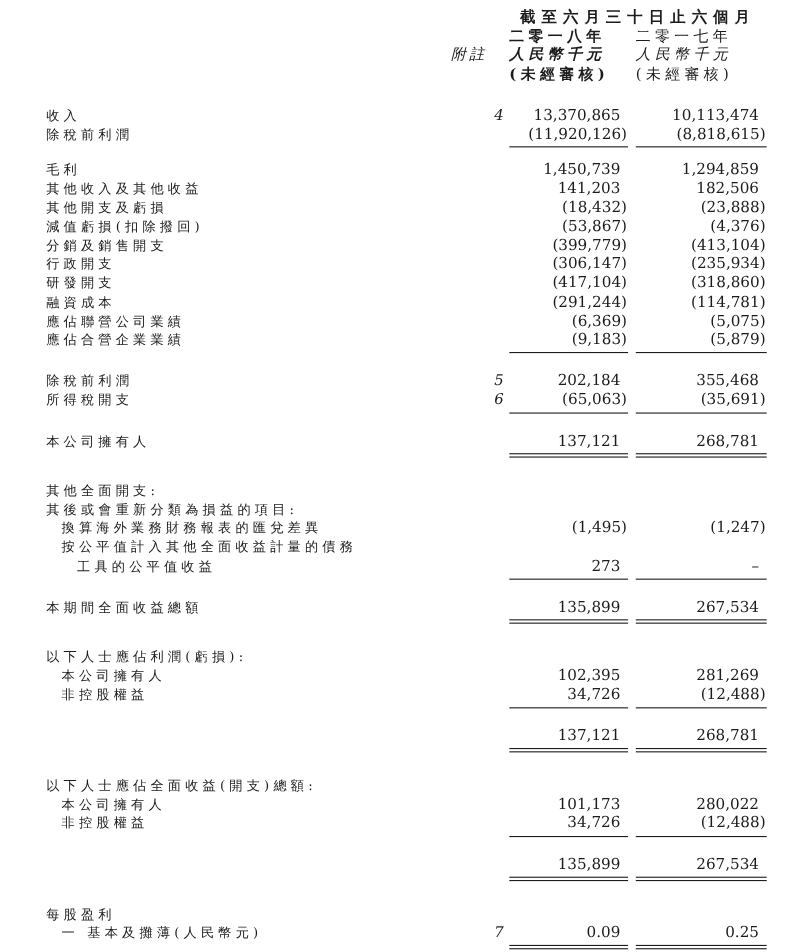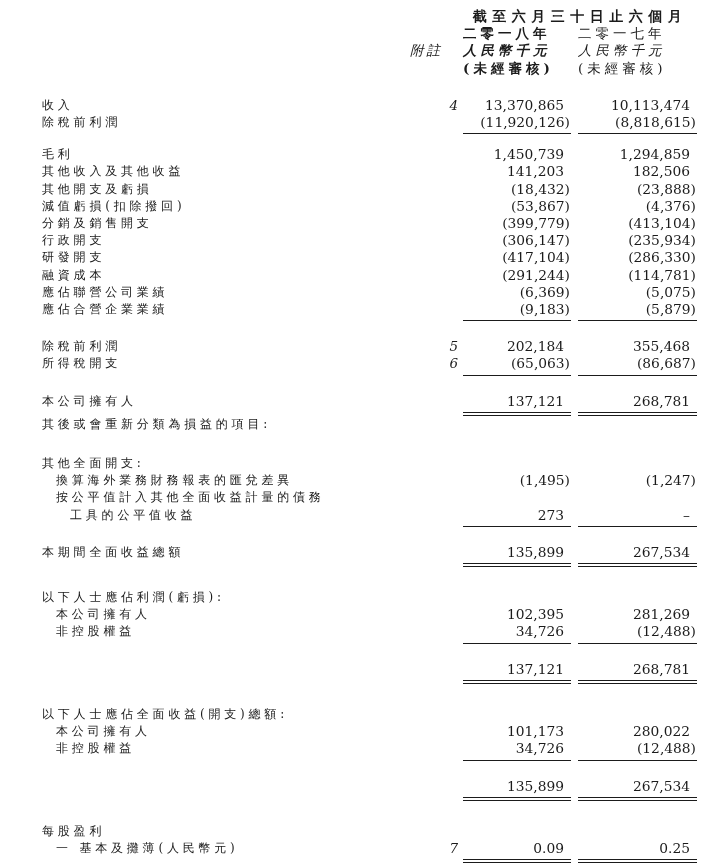--- a/index.html
+++ b/index.html
@@ -160,21 +160,21 @@
         <div class="note"></div>
         <div class="val b paren">(306,147)</div>
         <div class=""></div>
         <div class="val paren">(235,934)</div>
       </div>
       <div class="grid-row item">
         <div class="lbl">研發開支</div>
         <div class="note"></div>
         <div class="val b paren">(417,104)</div>
         <div class=""></div>
-        <div class="val paren">(286,330)</div>
+        <div class="val paren">(318,860)</div>
       </div>
       <div class="grid-row item">
         <div class="lbl">融資成本</div>
         <div class="note"></div>
         <div class="val b paren">(291,244)</div>
         <div class=""></div>
         <div class="val paren">(114,781)</div>
       </div>
       <div class="grid-row item">
         <div class="lbl">應佔聯營公司業績</div>
@@ -202,21 +202,21 @@
         <div class="note">5</div>
         <div class="val b">202,184</div>
         <div class=""></div>
         <div class="val">355,468</div>
       </div>
       <div class="grid-row item">
         <div class="lbl">所得稅開支</div>
         <div class="note">6</div>
         <div class="val b paren">(65,063)</div>
         <div class=""></div>
-        <div class="val paren">(86,687)</div>
+        <div class="val paren">(35,691)</div>
       </div>
       <div class="grid-row rule-row">
         <div class=""></div>
         <div class=""></div>
         <div class="rl"></div>
         <div class=""></div>
         <div class="rl"></div>
       </div>
       <div class="grid-row item gap-md">
         <div class="lbl">本公司擁有人</div>
@@ -225,29 +225,29 @@
         <div class=""></div>
         <div class="val">268,781</div>
       </div>
       <div class="grid-row rule-row">
         <div class=""></div>
         <div class=""></div>
         <div class="rl dbl"></div>
         <div class=""></div>
         <div class="rl dbl"></div>
       </div>
-      <div class="grid-row item">
-        <div class="lbl">其後或會重新分類為損益的項目:</div>
-        <div class="note"></div>
-        <div class="val b"></div>
-        <div class=""></div>
-        <div class="val"></div>
-      </div>
       <div class="grid-row item gap-lg">
         <div class="lbl">其他全面開支:</div>
+        <div class="note"></div>
+        <div class="val b"></div>
+        <div class=""></div>
+        <div class="val"></div>
+      </div>
+      <div class="grid-row item">
+        <div class="lbl">其後或會重新分類為損益的項目:</div>
         <div class="note"></div>
         <div class="val b"></div>
         <div class=""></div>
         <div class="val"></div>
       </div>
       <div class="grid-row item">
         <div class="lbl ind1">換算海外業務財務報表的匯兌差異</div>
         <div class="note"></div>
         <div class="val b paren">(1,495)</div>
         <div class=""></div>

